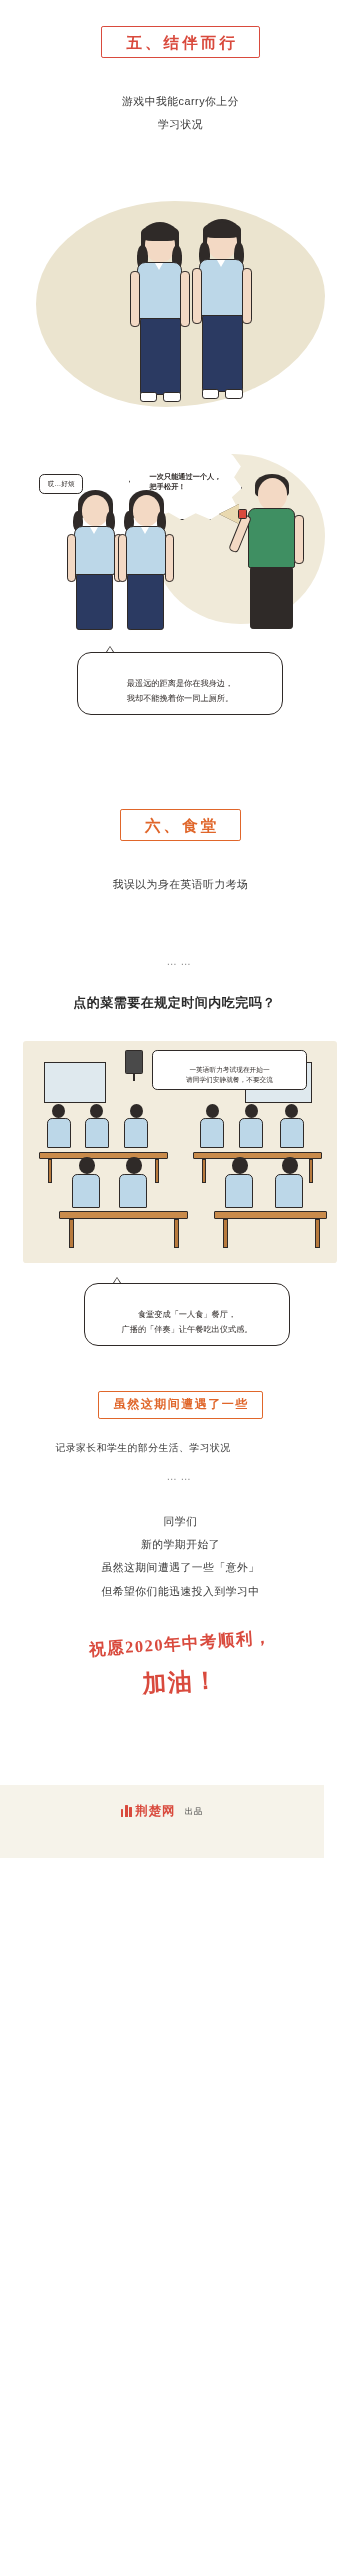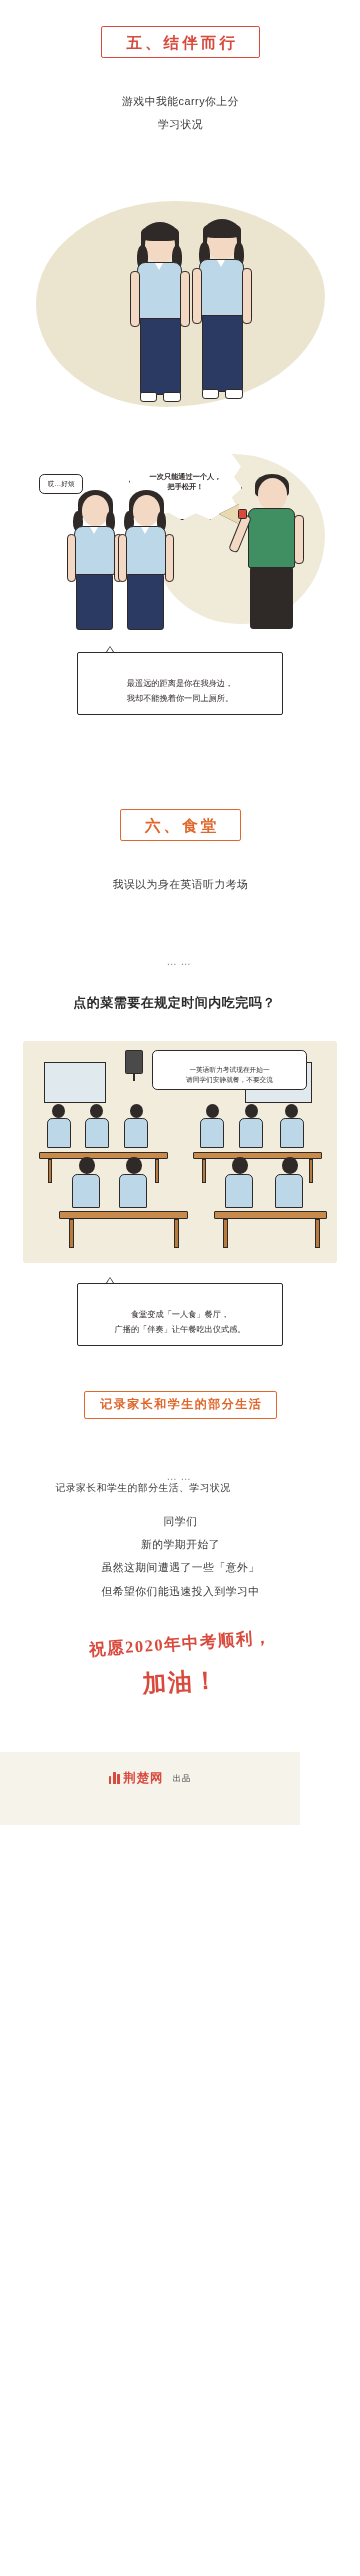--- a/index.html
+++ b/index.html
@@ -161,39 +161,38 @@
     width: 0; height: 0;
   }
   .burst {
     position: absolute;
     background: #ffffff;
     border: 1px solid #2f2a28;
     color: #2f2a28;
     font-size: 7.2px;
     font-weight: bold;
     line-height: 1.4;
-    text-align: center;
     display: flex;
     align-items: center;
     justify-content: center;
     padding: 5.2px 6.2px;
     clip-path: polygon(
       3% 18%, 12% 8%, 24% 14%, 34% 3%, 46% 12%, 58% 2%, 70% 12%,
       82% 5%, 92% 16%, 99% 30%, 93% 44%, 100% 58%, 91% 70%,
       96% 84%, 82% 90%, 72% 99%, 59% 91%, 47% 100%, 35% 90%,
       23% 97%, 13% 87%, 3% 80%, 8% 64%, 0% 50%, 7% 34%
     );
   }
 
   
   .caption-box {
     margin: 0 auto;
     background: #ffffff;
     border: 1px solid #2f2a28;
-    border-radius: 2px;
+    border-radius: 14px;
     color: #2f2a28;
     font-size: 8.2px;
     line-height: 1.9;
     text-align: center;
     padding: 7.2px 9.3px;
     position: relative;
   }
   .caption-box:before {
     content: "";
     position: absolute;
@@ -270,23 +269,24 @@
     transform: rotate(-4deg);
   }
   .hw2 {
     font-size: 24px;
     transform: rotate(-3deg);
     margin-top: 11.3px;
   }
 
   
   .footer-band {
-    width: 300px;
+    width: 324px;
     background: #f6f3ea;
     padding: 17.5px 0 24px 0;
+    margin-top: 33px;
   }
   .logo-row {
     display: flex;
     align-items: center;
     justify-content: center;
     gap: 9.3px;
     margin-bottom: 14.4px;
   }
   .logo-mark {
     display: flex;
@@ -496,30 +496,30 @@
     <div class="stu-body" style="left:96px; top:133px; width:28px; height:34px;"></div>
     <div class="stu-head" style="left:103px; top:116px; width:15.5px; height:16.5px;"></div>
 
     <div class="stu-body" style="left:202px; top:133px; width:28px; height:34px;"></div>
     <div class="stu-head" style="left:209px; top:116px; width:15.5px; height:16.5px;"></div>
 
     <div class="stu-body" style="left:252px; top:133px; width:28px; height:34px;"></div>
     <div class="stu-head" style="left:259px; top:116px; width:15.5px; height:16.5px;"></div>
   </div>
 
-  <div class="caption-box" style="position:absolute; top:1283px; left:77px; width:206px; white-space:pre-line;">
+  <div class="caption-box" style="position:absolute; top:1283px; left:84px; width:206px; white-space:pre-line;">
     <span>食堂变成「一人食」餐厅，
 广播的「伴奏」让午餐吃出仪式感。</span>
   </div>
 
   <div class="section-head" style="position:absolute; top:1391px; left:0; width:361px;">
-    <span class="pill small">记录家长和学生的部分生活</span>
-  </div>
-
-  <div class="body-text" style="position:absolute; top:1437px; left:0; width:286px; font-size:9.8px;margin-top:40px;">记录家长和学生的部分生活、学习状况</div>
+    <span class="pill small">虽然这期间遭遇了一些</span>
+  </div>
+
+  <div class="body-text" style="position:absolute; top:1437px; left:0; width:286px; font-size:9.8px;">记录家长和学生的部分生活、学习状况</div>
 
   <div class="dots" style="position:absolute; top:1471px; left:0; width:361px;">……</div>
 
   <div class="body-text" style="position:absolute; top:1510px; left:0; width:361px;">
     <span class="line">同学们</span>
     <span class="line">新的学期开始了</span>
     <span class="line">虽然这期间遭遇了一些「意外」</span>
     <span class="line">但希望你们能迅速投入到学习中</span>
   </div>
 

